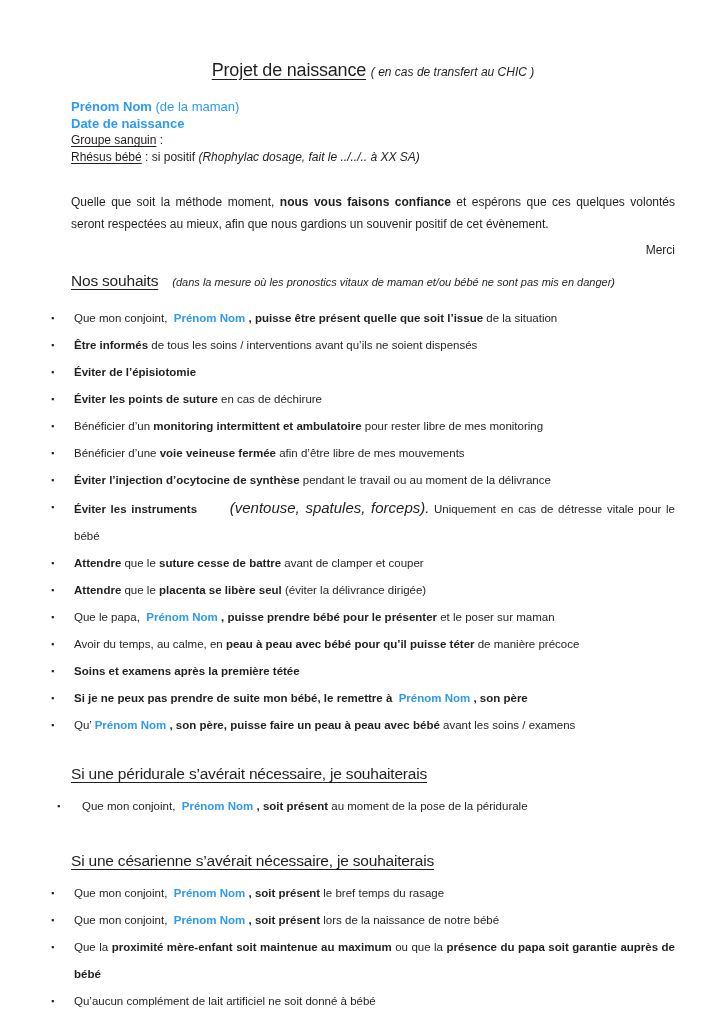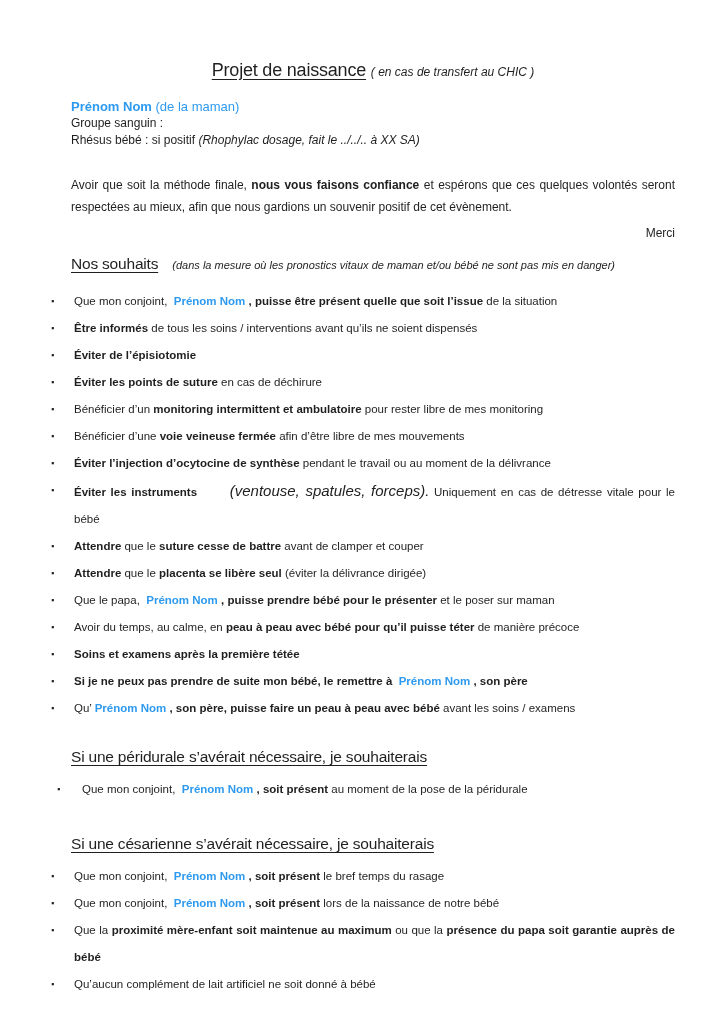--- a/index.html
+++ b/index.html
@@ -36,21 +36,21 @@
     font-style: italic;
     letter-spacing: 0;
   }
 
   
   .patient-block { line-height: 17px; }
   .p-line { font-size: 12px; }
   .p-line.name-line, .p-line.date-line { font-size: 13px; }
   .blue-bold { color: #2e9aef; font-weight: bold; }
   .blue-italic { color: #2e9aef; }
-  .u-label { text-underline-offset: 2px; }
+  .u-label { text-decoration: underline; text-underline-offset: 2px; }
   .italic { font-style: italic; }
 
   
   .intro {
     margin: 26px 0 0 0;
     font-size: 12px;
     line-height: 21.5px;
     text-align: justify;
   }
   .signoff {
@@ -118,29 +118,32 @@
   <div class="doc-title">
     <span class="t-main">Projet de naissance</span>
     <span class="t-suffix">( en cas de transfert au CHIC )</span>
   </div>
 
   <div class="patient-block">
     <div class="p-line name-line">
       <span class="blue-bold">Prénom Nom</span>
       <span class="blue-italic">(de la maman)</span>
     </div>
+    <div class="p-line date-line">
+      <span class="blue-bold">Date de naissance</span>
+    </div>
     <div class="p-line">
       <span class="u-label">Groupe sanguin</span><span> :</span>
     </div>
     <div class="p-line">
       <span class="u-label">Rhésus bébé</span><span> : si positif </span><span class="italic">(Rhophylac dosage, fait le ../../.. à XX SA)</span>
     </div>
   </div>
 
-  <p class="intro"><span class="r-n">Avoir que soit la méthode finale, </span><span class="r-b">nous vous faisons confiance</span><span class="r-n"> et espérons que ces quelques volontés seront respectées au mieux, afin que nous gardions un souvenir positif de cet évènement.</span></p>
+  <p class="intro"><span class="r-n">Quelle que soit la méthode moment, </span><span class="r-b">nous vous faisons confiance</span><span class="r-n"> et espérons que ces quelques volontés seront respectées au mieux, afin que nous gardions un souvenir positif de cet évènement.</span></p>
   <div class="signoff">Merci</div>
 
   <div class="section s-wishes">
     <div class="sec-heading">
       <span class="h-underline">Nos souhaits</span>
       <span class="h-note">(dans la mesure où les pronostics vitaux de maman et/ou bébé ne sont pas mis en danger)</span>
     </div>
     <ul class="wish-list">
         <li><span class="r-n">Que mon conjoint, &nbsp;</span><span class="r-bb">Prénom Nom</span><span class="r-b">&nbsp;, puisse être présent quelle que soit l’issue</span><span class="r-n"> de la situation</span></li>
         <li><span class="r-b">Être informés</span><span class="r-n"> de tous les soins / interventions avant qu’ils ne soient dispensés</span></li>

